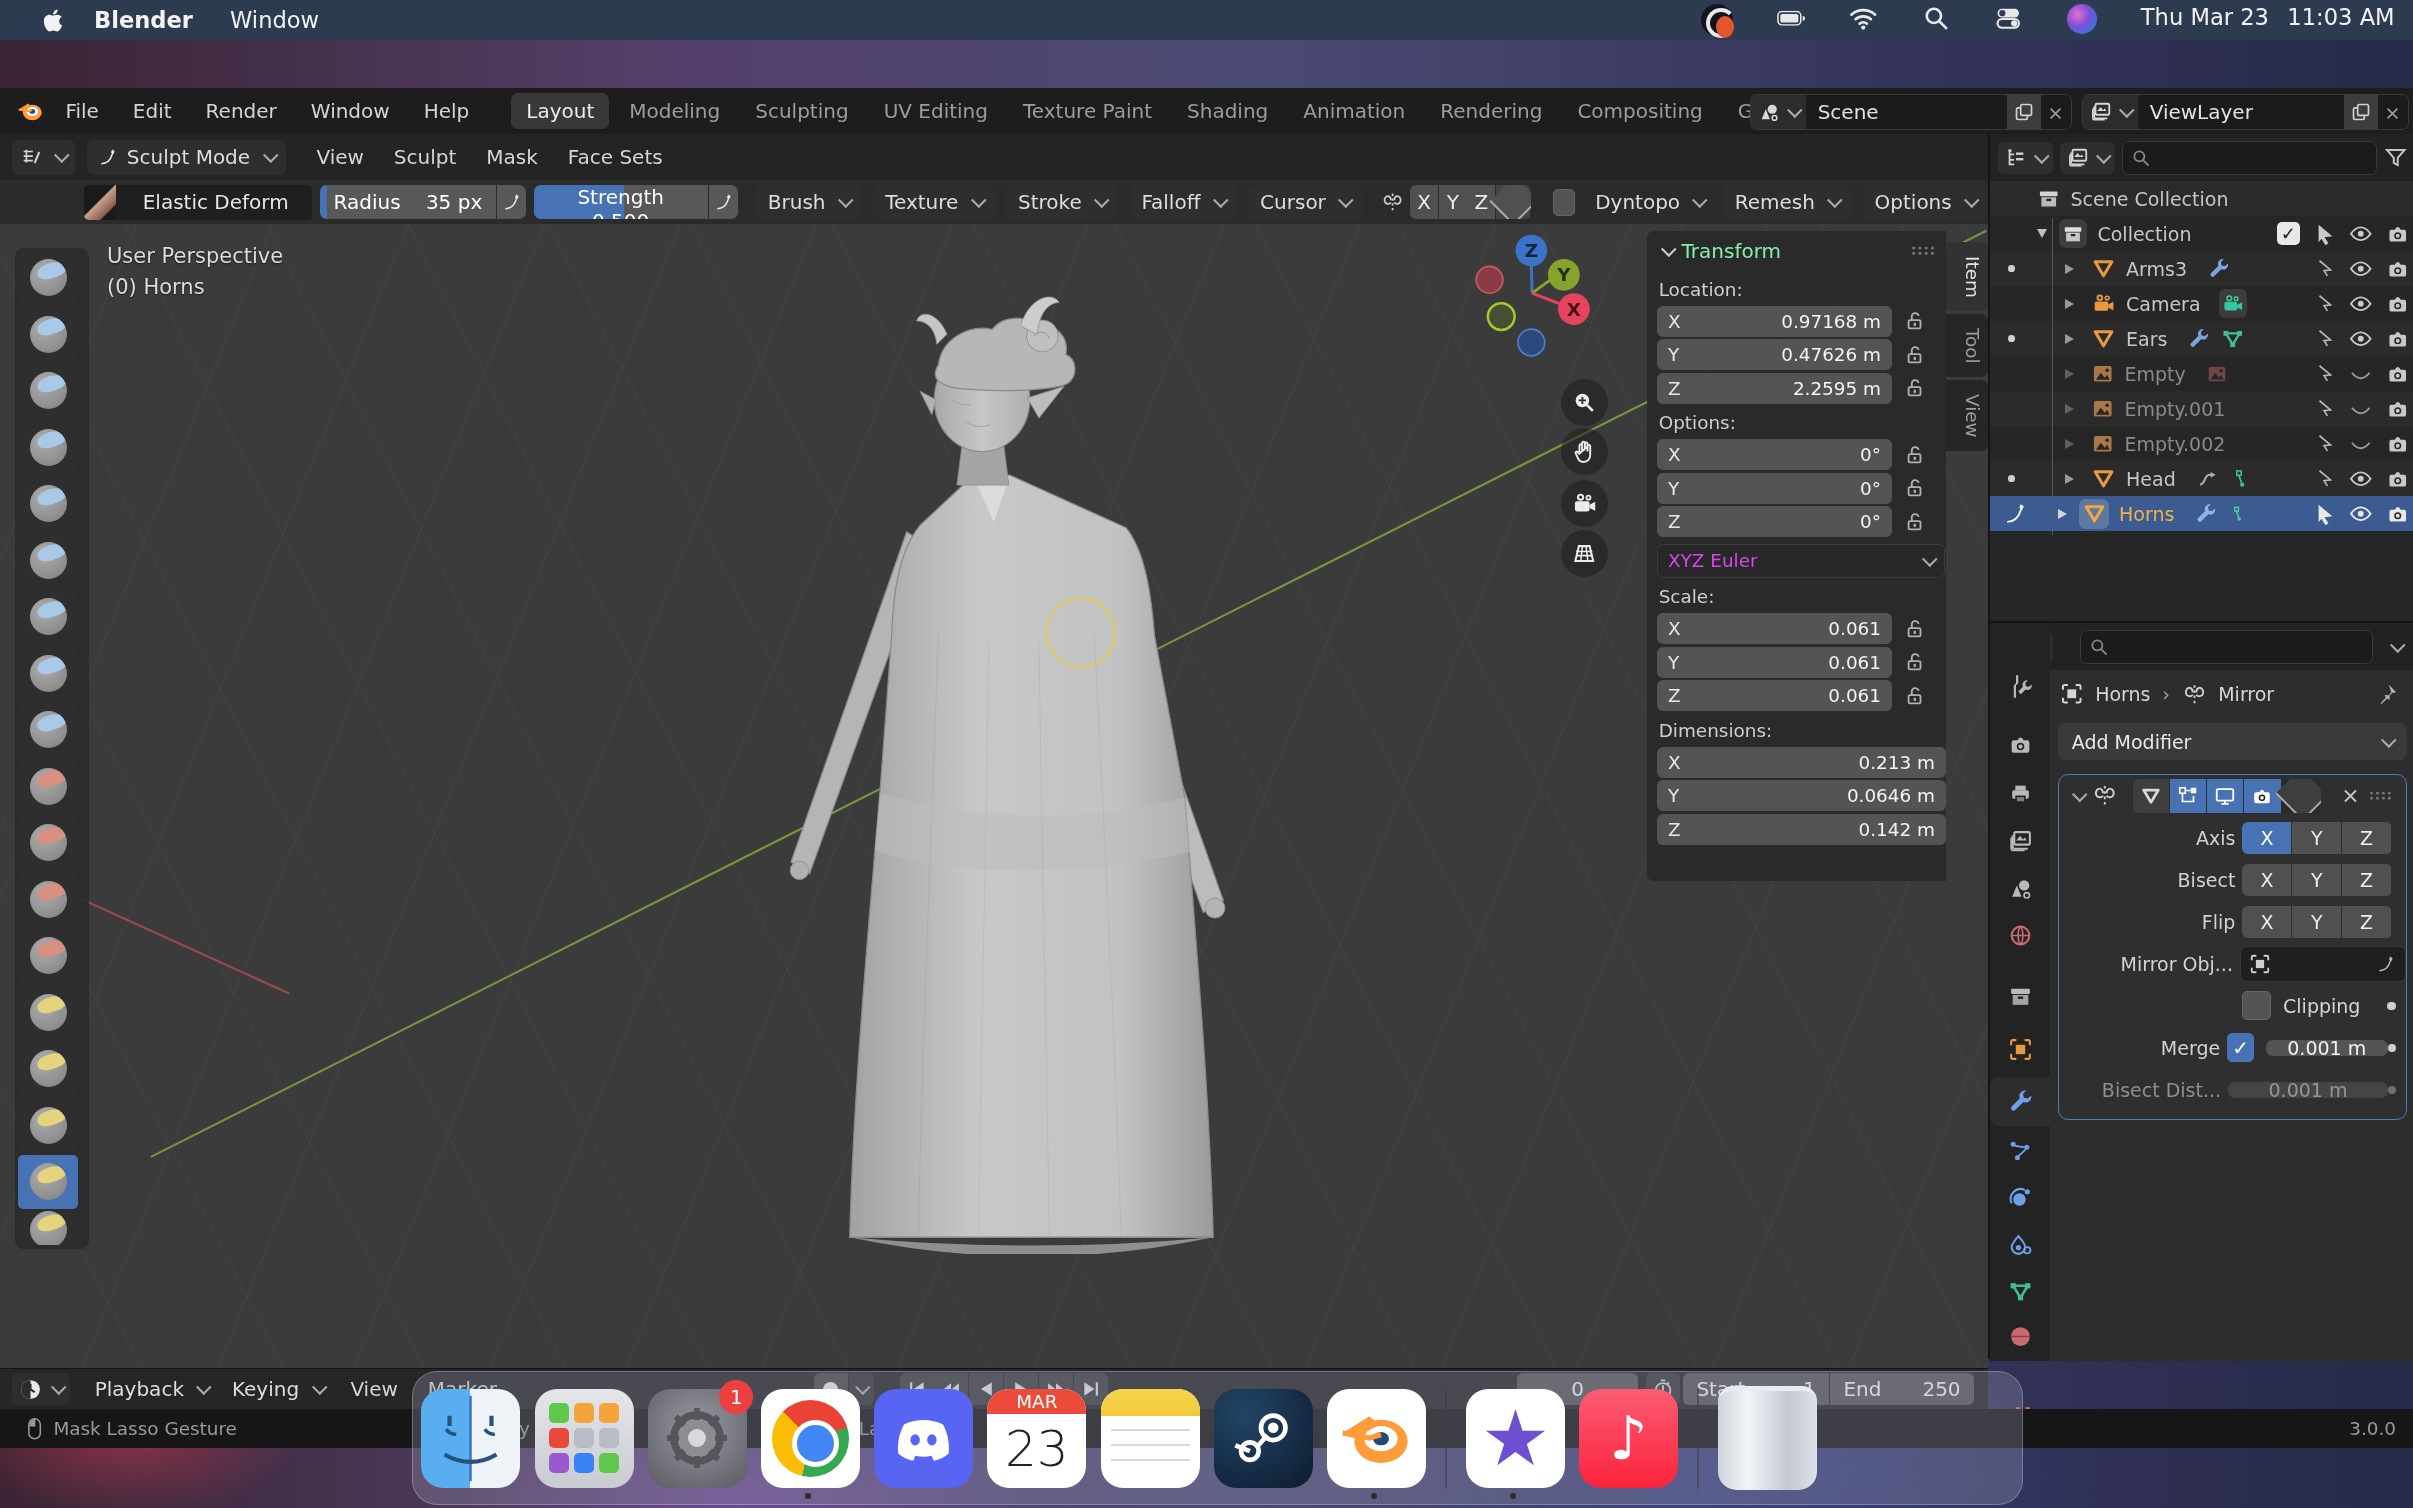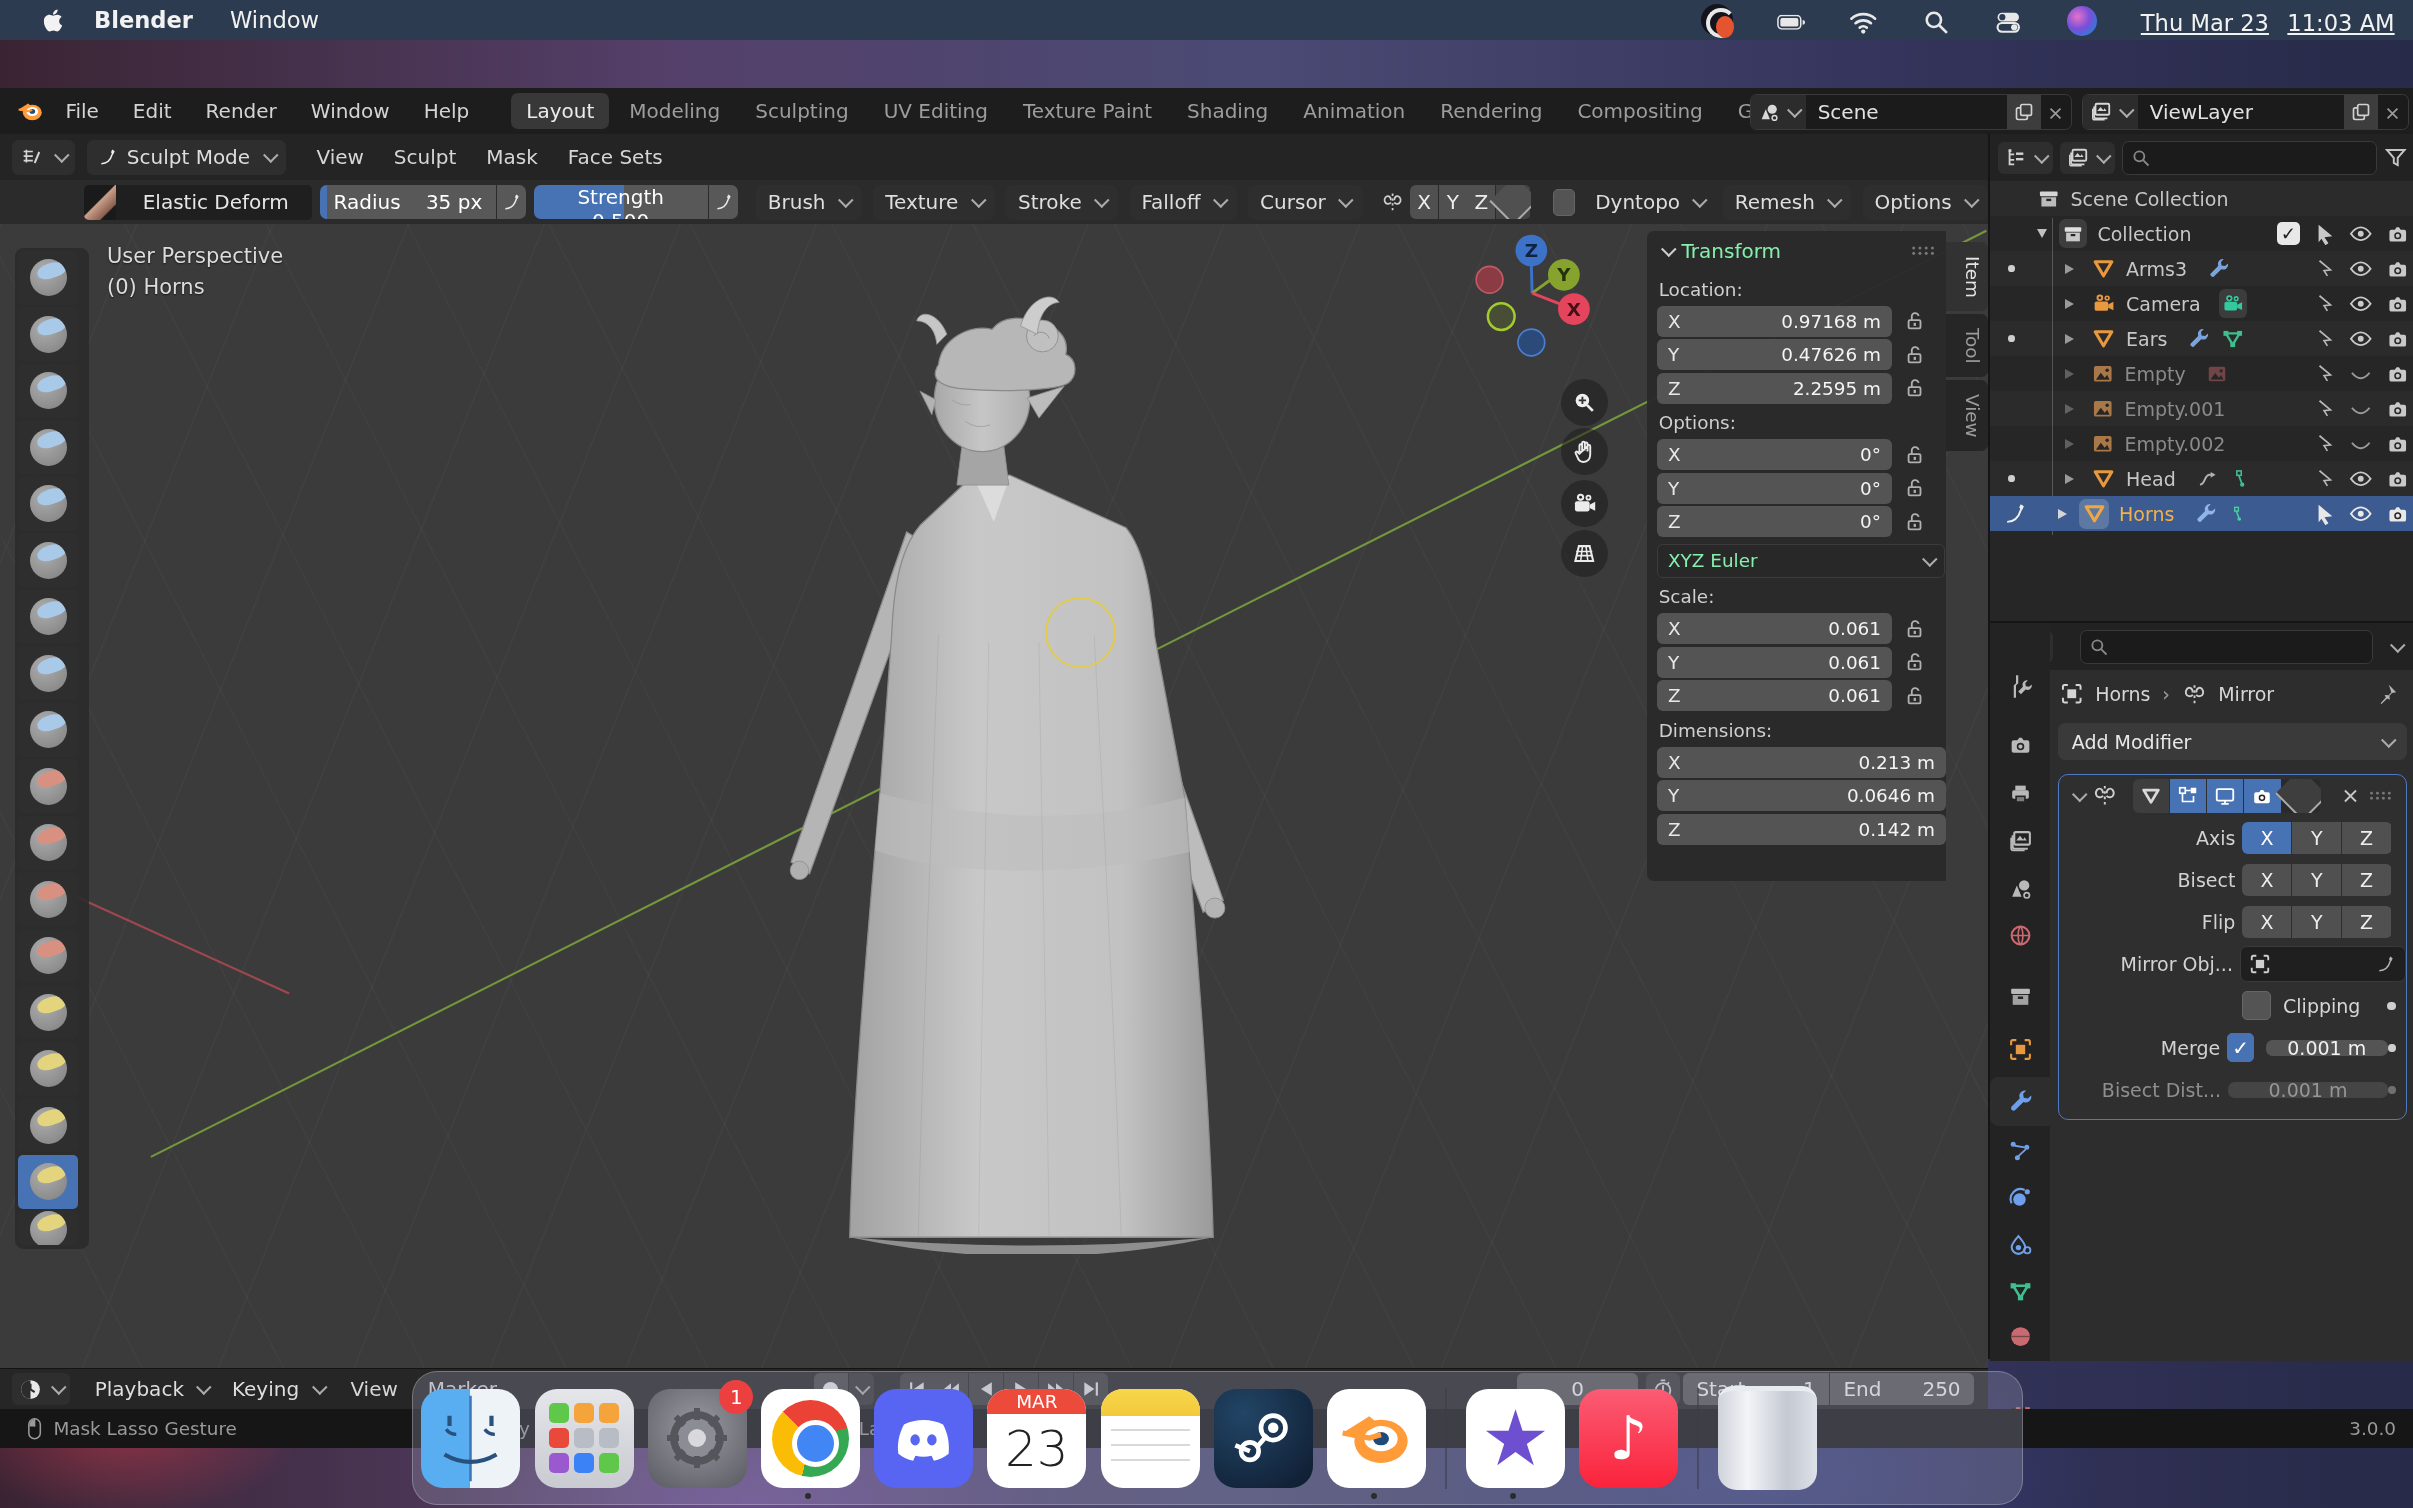--- a/index.html
+++ b/index.html
@@ -11,21 +11,21 @@
                radial-gradient(419px 168px at 754px 1500px,rgba(140,90,200,.4),transparent 70%),
                radial-gradient(503px 184px at 1760px 1475px,rgba(60,90,200,.3),transparent 70%);}
   .abs{position:absolute;}
   .row{display:flex;align-items:center;}
   .ic{display:inline-block;vertical-align:middle;}
   svg{display:block;}
   
   #macbar{left:0;top:0;width:2413px;height:40px;background:#2c3b50;display:flex;align-items:center;color:#f2f2f2;font-size:22.6px;}
   #macbar .appname{font-weight:bold;margin-left:30px;}
   #macbar .menu{margin-left:37px;}
-  #macbar .right{position:absolute;right:18.4px;display:flex;align-items:flex-end;gap:44px;text-decoration:underline;}
+  #macbar .right{position:absolute;right:18.4px;display:flex;align-items:flex-start;gap:44px;}
   #macbar .clock{display:flex;gap:18.4px;}
   .mb-ic{width:28.5px;height:28.5px;}
   
   #titlebar{left:0;top:40px;width:2413px;height:48px;background:#e9e7e7;border-bottom:0.8px solid #c8c6c6;}
   .tl{position:absolute;top:14.2px;width:19px;height:19px;border-radius:50%;}
   #titlebar .title{position:absolute;left:0;right:0;top:0;height:48px;display:flex;align-items:center;justify-content:center;gap:10px;color:#3d3d3d;font-size:22.6px;font-weight:bold;}
   
   #app{left:0;top:88px;width:2413px;height:1271px;background:#1d1d1d;color:#d9d9d9;font-size:20px;}
   #topbar{position:absolute;left:0;top:0;width:2413px;height:46px;background:#1d1d1d;display:flex;align-items:center;}
   #topbar .m{padding:0 17px;color:#d4d4d4;}
@@ -64,21 +64,21 @@
   .navbtn{position:absolute;width:47px;height:47px;border-radius:50%;background:rgba(30,30,30,.55);display:flex;align-items:center;justify-content:center;color:#e8e8e8;}
   #cursorbrush{position:absolute;left:1045px;top:373px;width:67px;height:67px;border:2.5px solid #e0cb4e;border-radius:50%;}
   
   #npanel{position:absolute;left:1647px;top:6.7px;width:299px;height:645px;background:rgba(42,42,42,.96);border-radius:6.7px 0 0 6.7px;padding:0 0 5px 0;color:#d6d6d6;font-size:18.4px;}
   #npanel .hdr{display:flex;align-items:center;height:40px;padding:0 10px;gap:8.4px;color:#86efac;font-size:20px;}
   .seclbl{padding:8.4px 11.7px 3.4px;color:#cfcfcf;}
   .trow{display:flex;align-items:center;margin:2.5px 0 0 10px;gap:11.7px;}
   .tfield{display:flex;align-items:center;justify-content:space-between;width:213px;background:#545454;border-radius:5.9px;height:31px;padding:0 11px;color:#f4f4f4;}
   .tfield.wide{width:277px;}
   .tfield .ax{color:#e8e8e8;}
-  .euler{display:flex;align-items:center;justify-content:space-between;background:#282828;border:0.8px solid #3c3c3c;border-radius:5.9px;height:32px;margin:6.7px 0 0 10px;width:266px;padding:0 10px;color:#86efac;}
+  .euler{display:flex;align-items:center;justify-content:space-between;background:#282828;border:0.8px solid #3c3c3c;border-radius:5.9px;height:32px;margin:6.7px 0 0 10px;width:266px;padding:0 10px;color:#d946ef;}
   #ntabs{position:absolute;left:1946px;top:18.4px;width:42px;display:flex;flex-direction:column;gap:3.4px;}
   .ntab{writing-mode:vertical-rl;background:#262626;color:#9c9c9c;padding:13.4px 5px;border-radius:0 6.7px 6.7px 0;font-size:18.4px;}
   .ntab.active{background:#323232;color:#e4e4e4;}
   
   #rightcol{position:absolute;left:1988px;top:46px;width:426px;height:1225px;background:#262626;border-left:2.5px solid #151515;}
   #outliner{position:absolute;left:0;top:0;width:426px;height:484px;}
   #outliner .hd{display:flex;align-items:center;height:47px;background:#222;padding:0 8.4px;gap:6.7px;}
   .minibtn{display:flex;align-items:center;background:#2e2e2e;border-radius:5.9px;height:32px;padding:0 6.7px;gap:3.4px;}
   .search{display:flex;align-items:center;flex:1;background:#1b1b1b;border:0.8px solid #3a3a3a;border-radius:6.7px;height:32px;padding:0 8.4px;color:#888;gap:6.7px;}
   .orow{position:relative;display:flex;align-items:center;height:35px;color:#c7c7c7;font-size:19px;}

